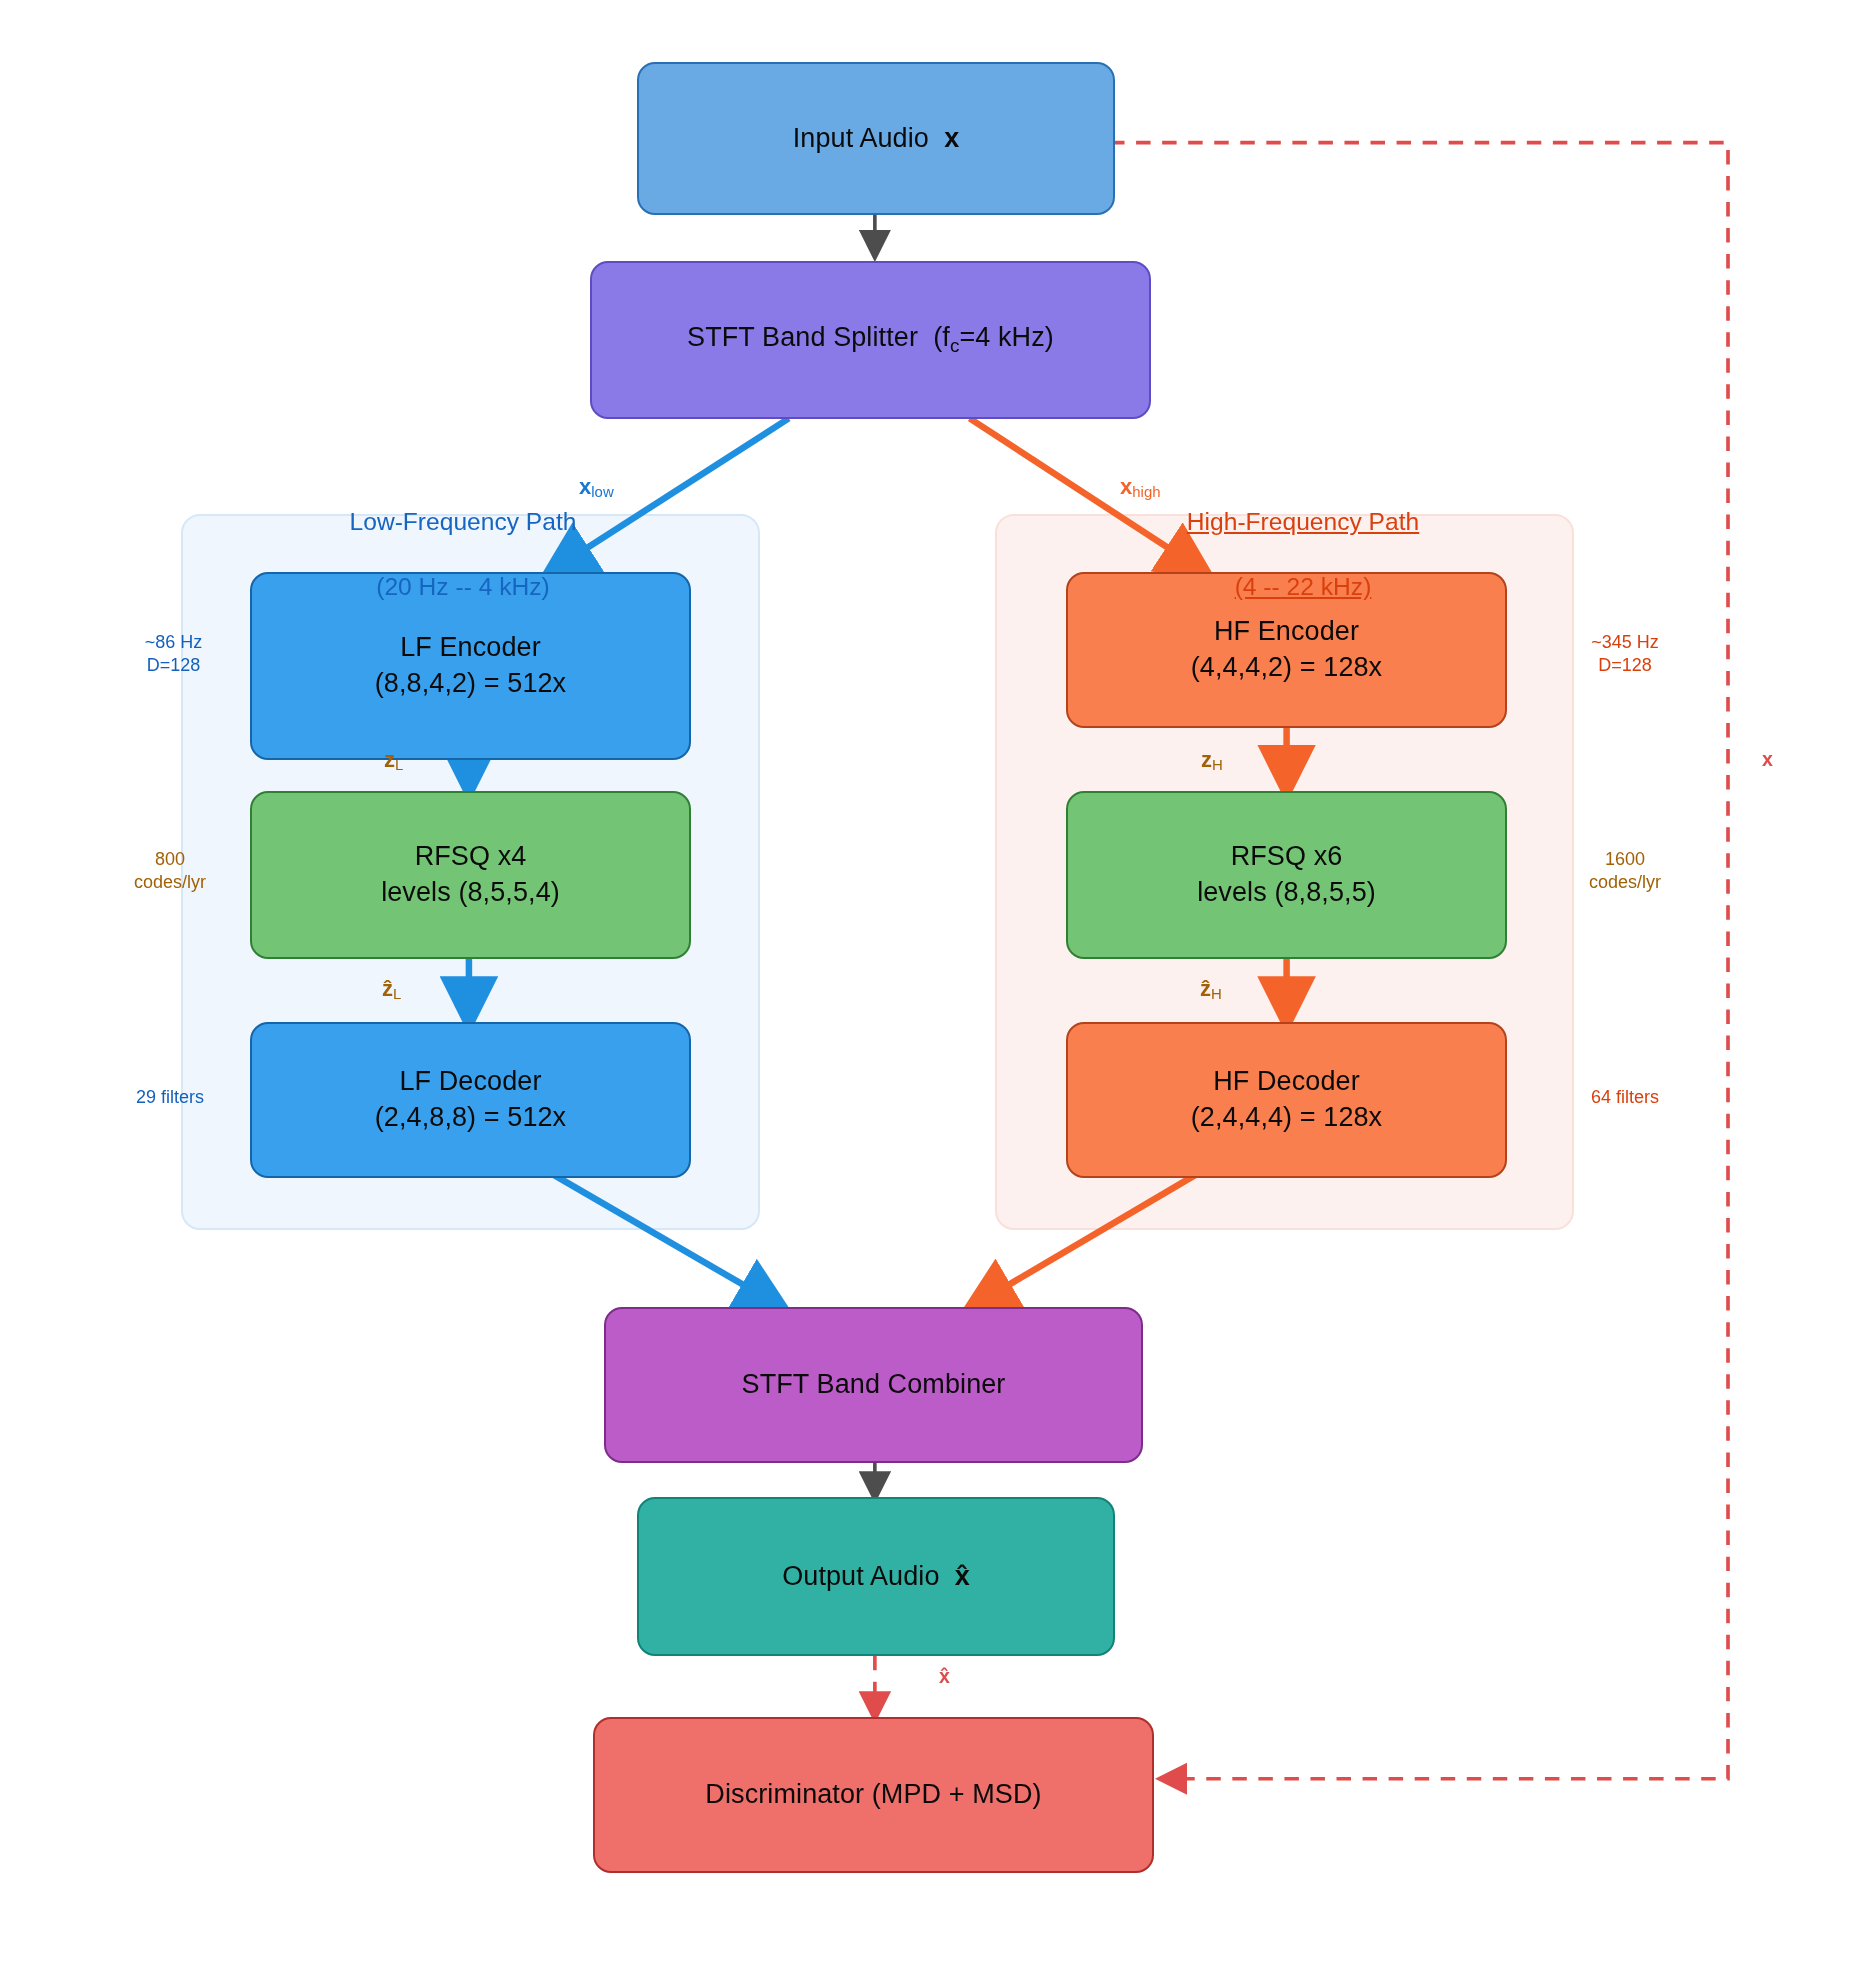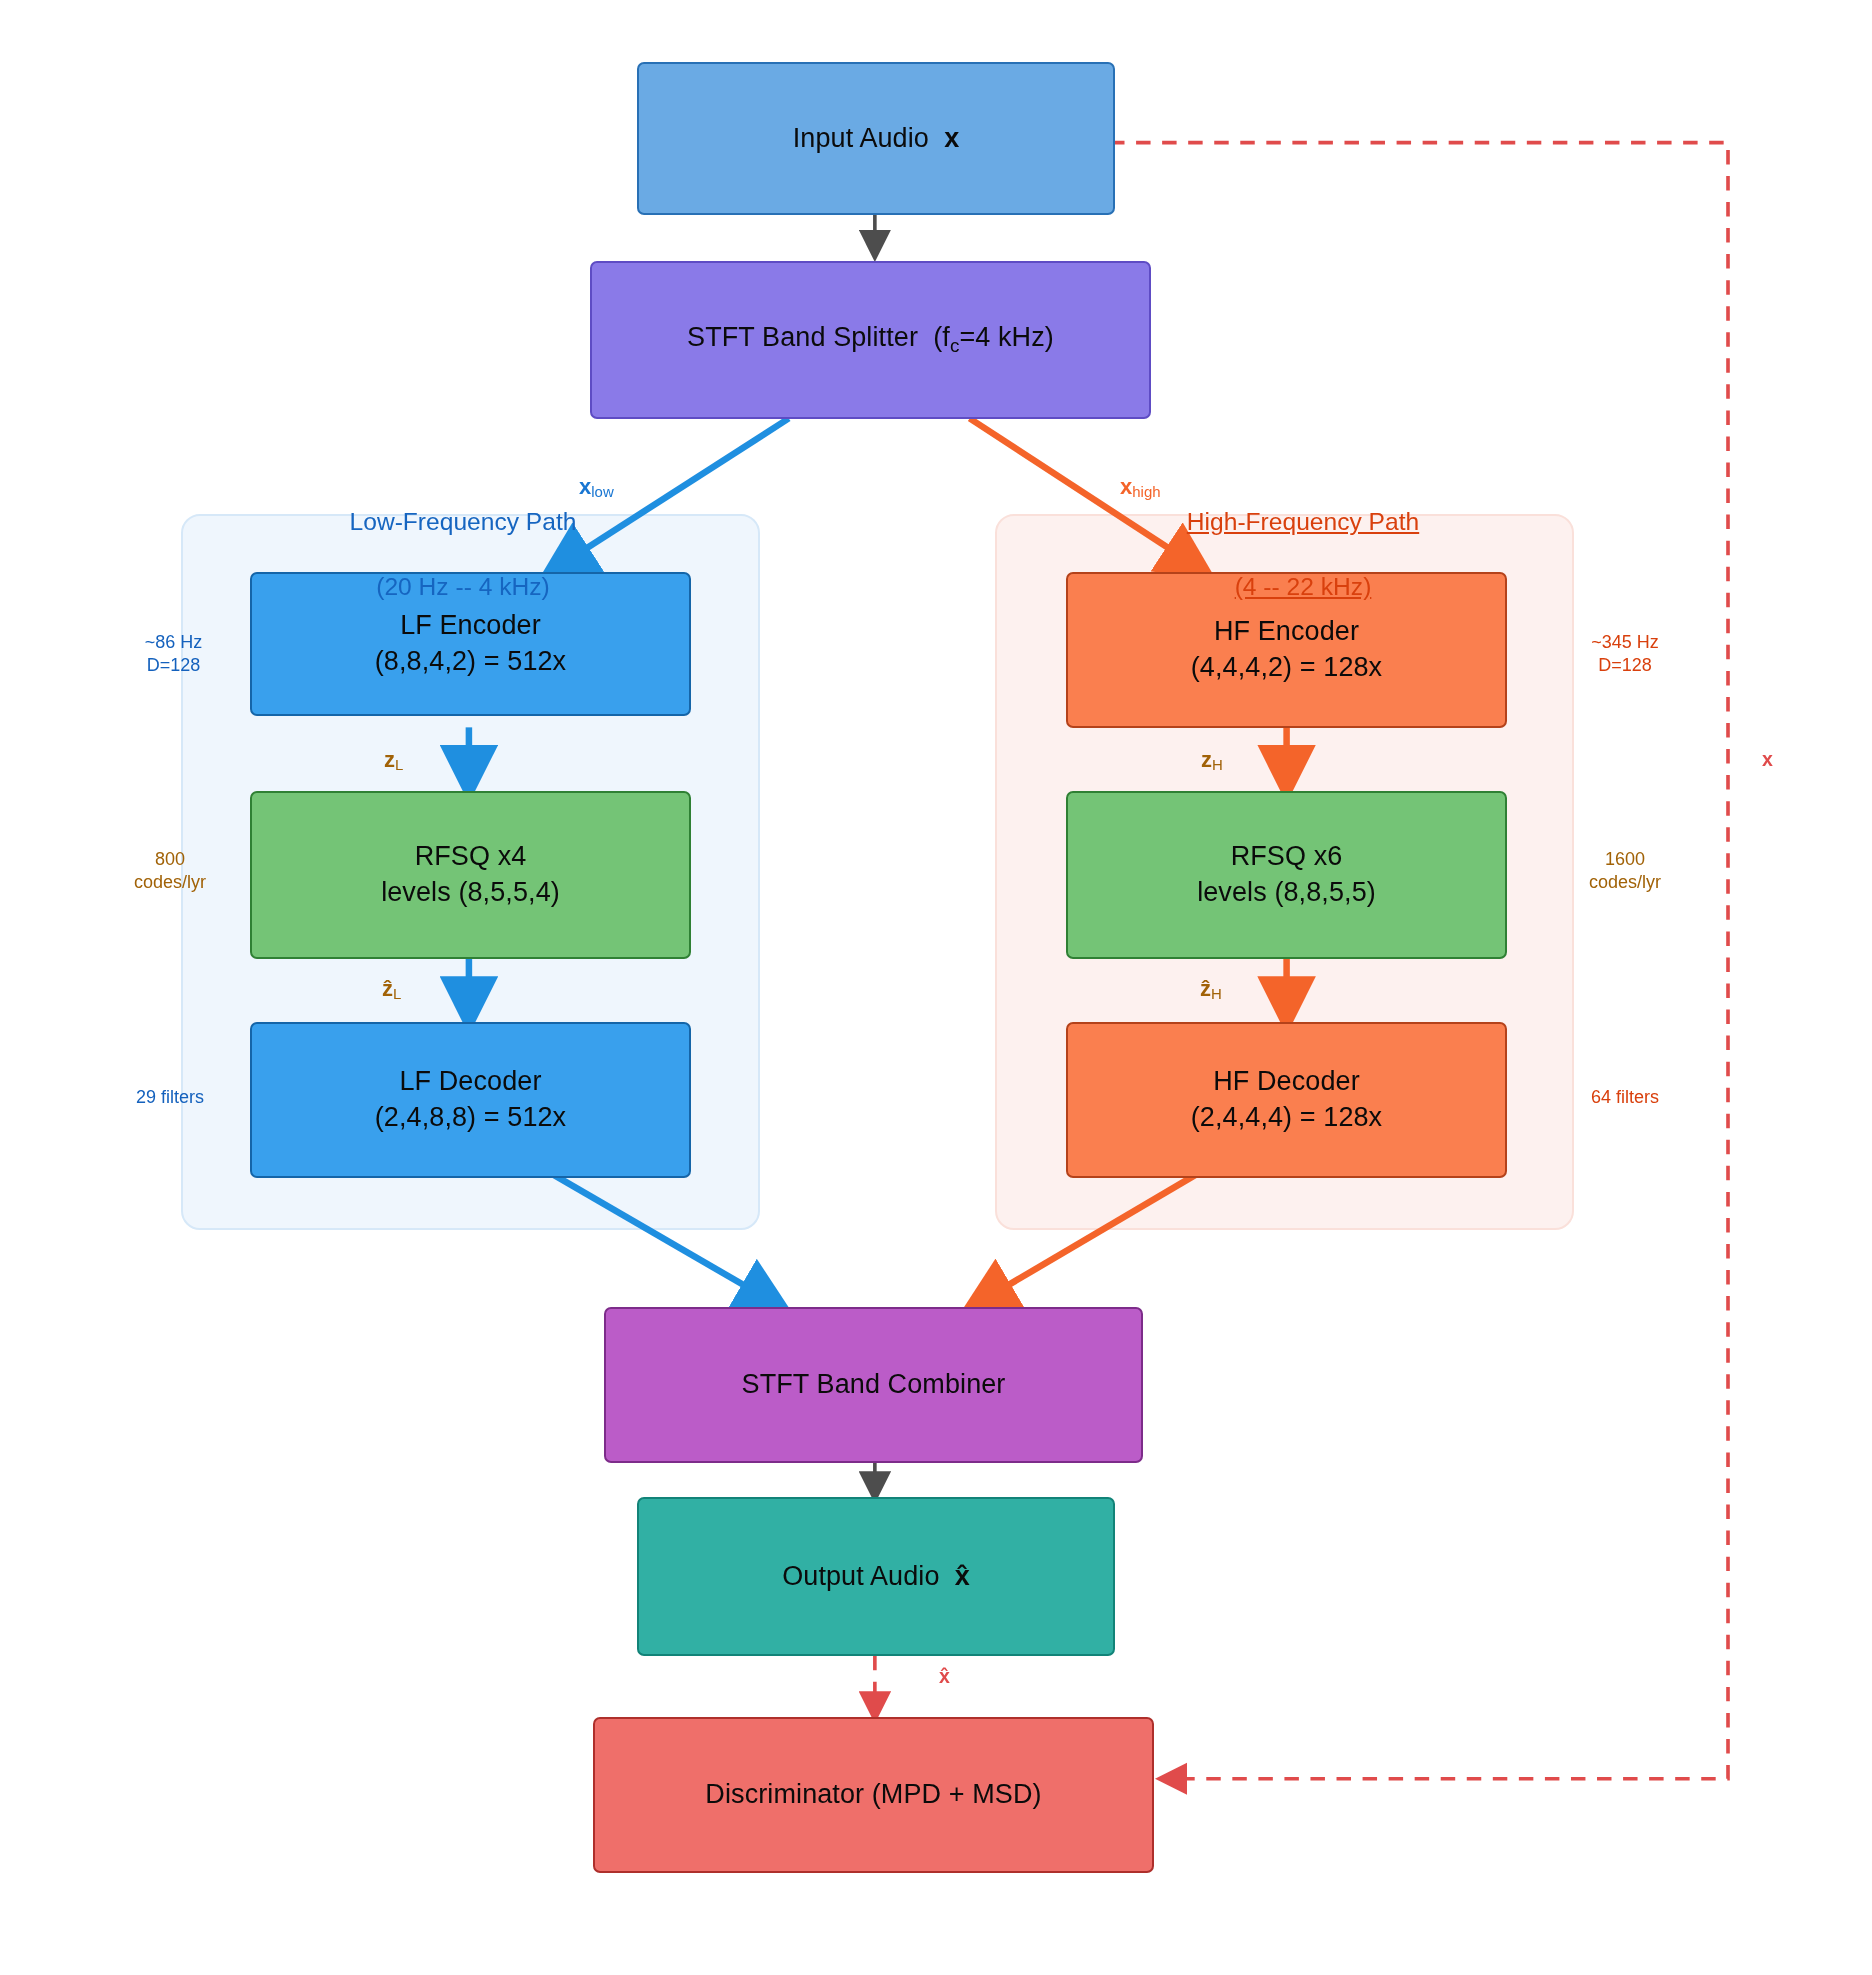--- a/index.html
+++ b/index.html
@@ -20,21 +20,21 @@
   svg.edges {
     position: absolute;
     left: 0; top: 0;
     width: 1872px;
     height: 1975px;
     pointer-events: none;
   }
   .node {
     position: absolute;
     box-sizing: border-box;
-    border-radius: 7px;
+    border-radius: 18px;
     display: flex;
     flex-direction: column;
     justify-content: center;
     text-align: center;
     color: #0b0b0b;
     font-size: 27px;
     line-height: 1.32;
     letter-spacing: 0.1px;
   }
   .node .l2 { font-size: 27px; }
@@ -153,21 +153,21 @@
       <span>Input Audio</span>&nbsp;&nbsp;<span class="bold">x</span>
     </div>
   </div>
 
   <div class="node n-splitter" style="left:590px; top:261px; width:561px; height:158px;">
     <div>
       <span>STFT Band Splitter</span>&nbsp;&nbsp;(f<sub style="font-size:.7em">c</sub>=4 kHz)
     </div>
   </div>
 
-  <div class="node n-enc-lf" style="left:250px; top:572px; width:441px; height:144px;">
+  <div class="node n-enc-lf" style="left:250px; top:572px; width:441px; height:188px;">
     <div>LF Encoder</div>
     <div class="l2">(8,8,4,2) = 512x</div>
   </div>
 
   <div class="node n-rfsq" style="left:250px; top:791px; width:441px; height:168px;">
     <div>RFSQ x4</div>
     <div class="l2">levels (8,5,5,4)</div>
   </div>
 
   <div class="node n-dec-lf" style="left:250px; top:1022px; width:441px; height:156px;">

